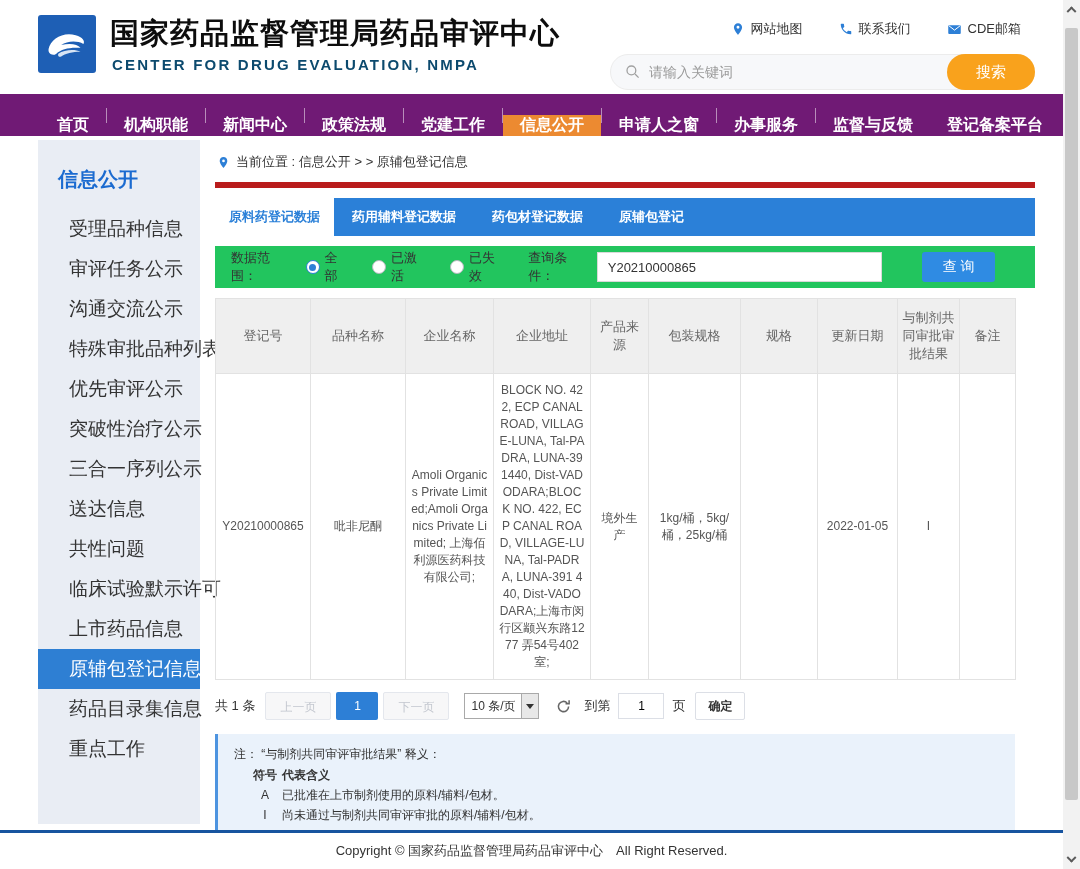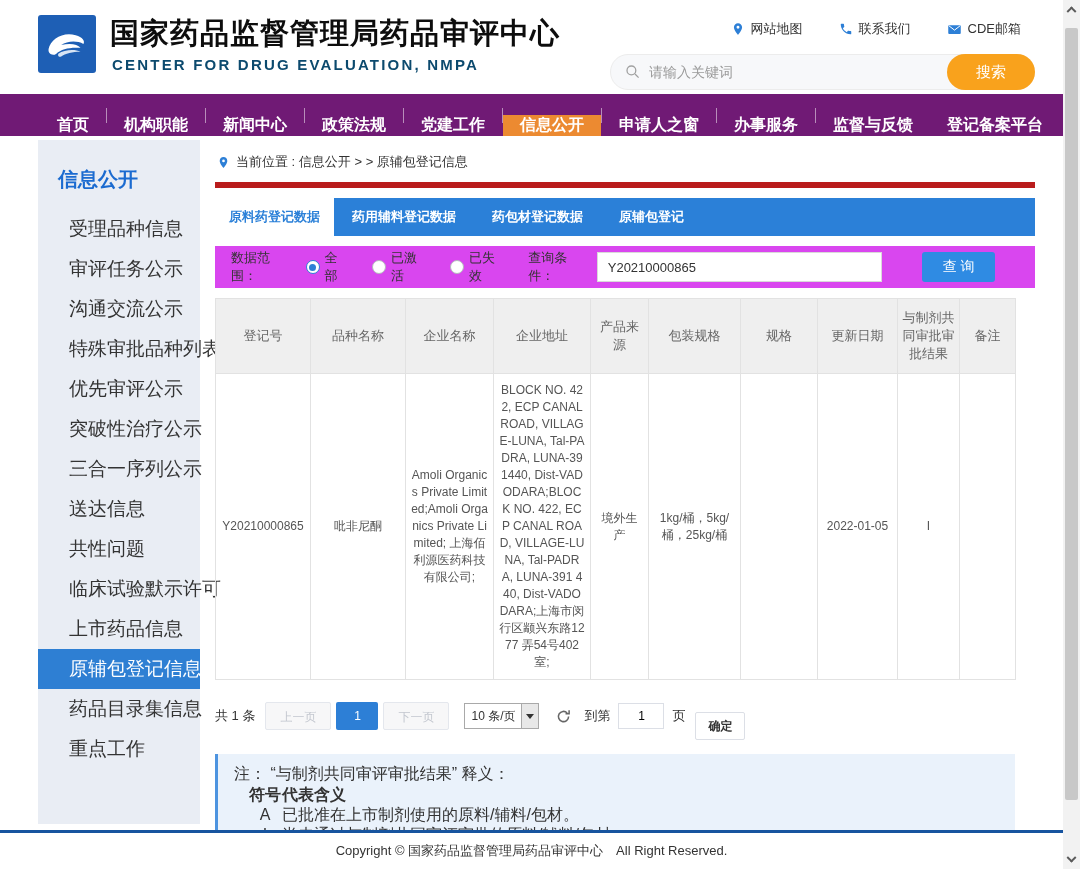--- a/index.html
+++ b/index.html
@@ -33,21 +33,21 @@
   .side-item.active { background:#2e7fd3; color:#fff; }
 
   
   .content { position:absolute; left:215px; top:140px; width:820px; }
   .breadcrumb { display:flex; align-items:center; gap:6px; padding:13px 0 11px 2px; font-size:13px; color:#333; border-bottom:6px solid #b91c1c; }
 
   .tabbar { margin-top:10px; height:38px; background:#2b80d8; display:flex; align-items:stretch; }
   .tab { display:flex; align-items:center; padding:0 18px; color:#fff; font-size:13px; font-weight:bold; cursor:pointer; }
   .tab.active { background:#fff; color:#2b80d8; padding:0 14px; }
 
-  .filterbar { margin-top:10px; height:42px; background:#d946ef; display:flex; align-items:center; padding:0 40px 0 16px; font-size:13px; color:#333; }
+  .filterbar { margin-top:10px; height:42px; background:#22c55e; display:flex; align-items:center; padding:0 40px 0 16px; font-size:13px; color:#333; }
   .radio { width:14px; height:14px; border-radius:50%; border:1px solid #b3b7bd; background:#fff; display:inline-flex; align-items:center; justify-content:center; margin-right:5px; cursor:pointer; flex:none; }
   .radio.checked { border-color:#2d7fd6; }
   .radio.checked i { width:7px; height:7px; border-radius:50%; background:#2d7fd6; display:block; }
   .radio-group { display:flex; align-items:center; margin-left:14px; }
   .radio-opt { display:flex; align-items:center; margin-right:26px; cursor:pointer; }
   .query-label { margin-left:auto; }
   .query-input { width:305px; height:30px; border:1px solid #d9d9d9; background:#fff; font-size:13px; color:#333; padding:0 10px; margin-left:8px; font-family:inherit; outline:none; }
   .query-btn { width:78px; height:30px; margin-left:40px; border:none; border-radius:3px; background:#2f8be3; color:#fff; font-size:14px; font-family:inherit; cursor:pointer; }
 
   table.data { margin-top:10px; width:800px; border-collapse:collapse; table-layout:fixed; }
@@ -59,23 +59,23 @@
   .pg-btn { height:28px; line-height:28px; padding:0 14px; border:1px solid #e4e7ed; background:#f7f7f8; color:#c3c7cf; font-size:12px; border-radius:2px; margin-right:5px; cursor:default; }
   .pg-num { width:42px; height:28px; background:#2d7fd6; color:#fff; text-align:center; line-height:28px; font-size:12px; border-radius:2px; margin-right:5px; cursor:pointer; }
   .pg-size { height:26px; border:1px solid #a9a9a9; background:#fff; display:flex; align-items:center; margin:0 14px 0 10px; cursor:pointer; }
   .pg-size-text { padding:0 6px; font-size:12px; white-space:nowrap; }
   .pg-size-arrow { width:17px; height:24px; background:#e8e8e8; border-left:1px solid #a9a9a9; display:flex; align-items:center; justify-content:center; }
   .tri-down { width:0; height:0; border-left:4px solid transparent; border-right:4px solid transparent; border-top:5px solid #333; }
   .refresh { margin:0 12px 0 2px; display:flex; cursor:pointer; }
   .pg-goto-label { margin-right:8px; }
   .pg-goto-input { width:46px; height:26px; border:1px solid #dcdfe6; text-align:center; font-size:12px; font-family:inherit; outline:none; margin-right:8px; }
   .pg-goto-suffix { margin-right:10px; }
-  .pg-confirm { height:28px; padding:0 12px; border:1px solid #dcdfe6; background:#fff; font-size:12px; font-weight:bold; color:#333; border-radius:2px; font-family:inherit; cursor:pointer;margin-top:20px; }
-
-  .notebox { margin-top:14px; width:800px; background:#eaf2fb; border-left:3px solid #4d94e0; padding:9px 16px 12px; font-size:16px; color:#333; }
+  .pg-confirm { height:28px; padding:0 12px; border:1px solid #dcdfe6; background:#fff; font-size:12px; font-weight:bold; color:#333; border-radius:2px; font-family:inherit; cursor:pointer; }
+
+  .notebox { margin-top:14px; width:800px; background:#eaf2fb; border-left:3px solid #4d94e0; padding:9px 16px 12px; font-size:12px; color:#333; }
   .note-title { line-height:22px; }
   .note-row { display:flex; line-height:20px; }
   .note-sym { width:34px; text-align:center; flex:none; margin-left:14px; }
   .note-head { font-weight:bold; }
 
   
   .bottom-line { position:absolute; left:0; top:830px; width:1063px; height:3px; background:#17549f; }
   .footer { position:absolute; left:0; top:833px; width:1063px; height:36px; background:#fff; display:flex; align-items:center; justify-content:center; font-size:13px; color:#333; }
 
   

